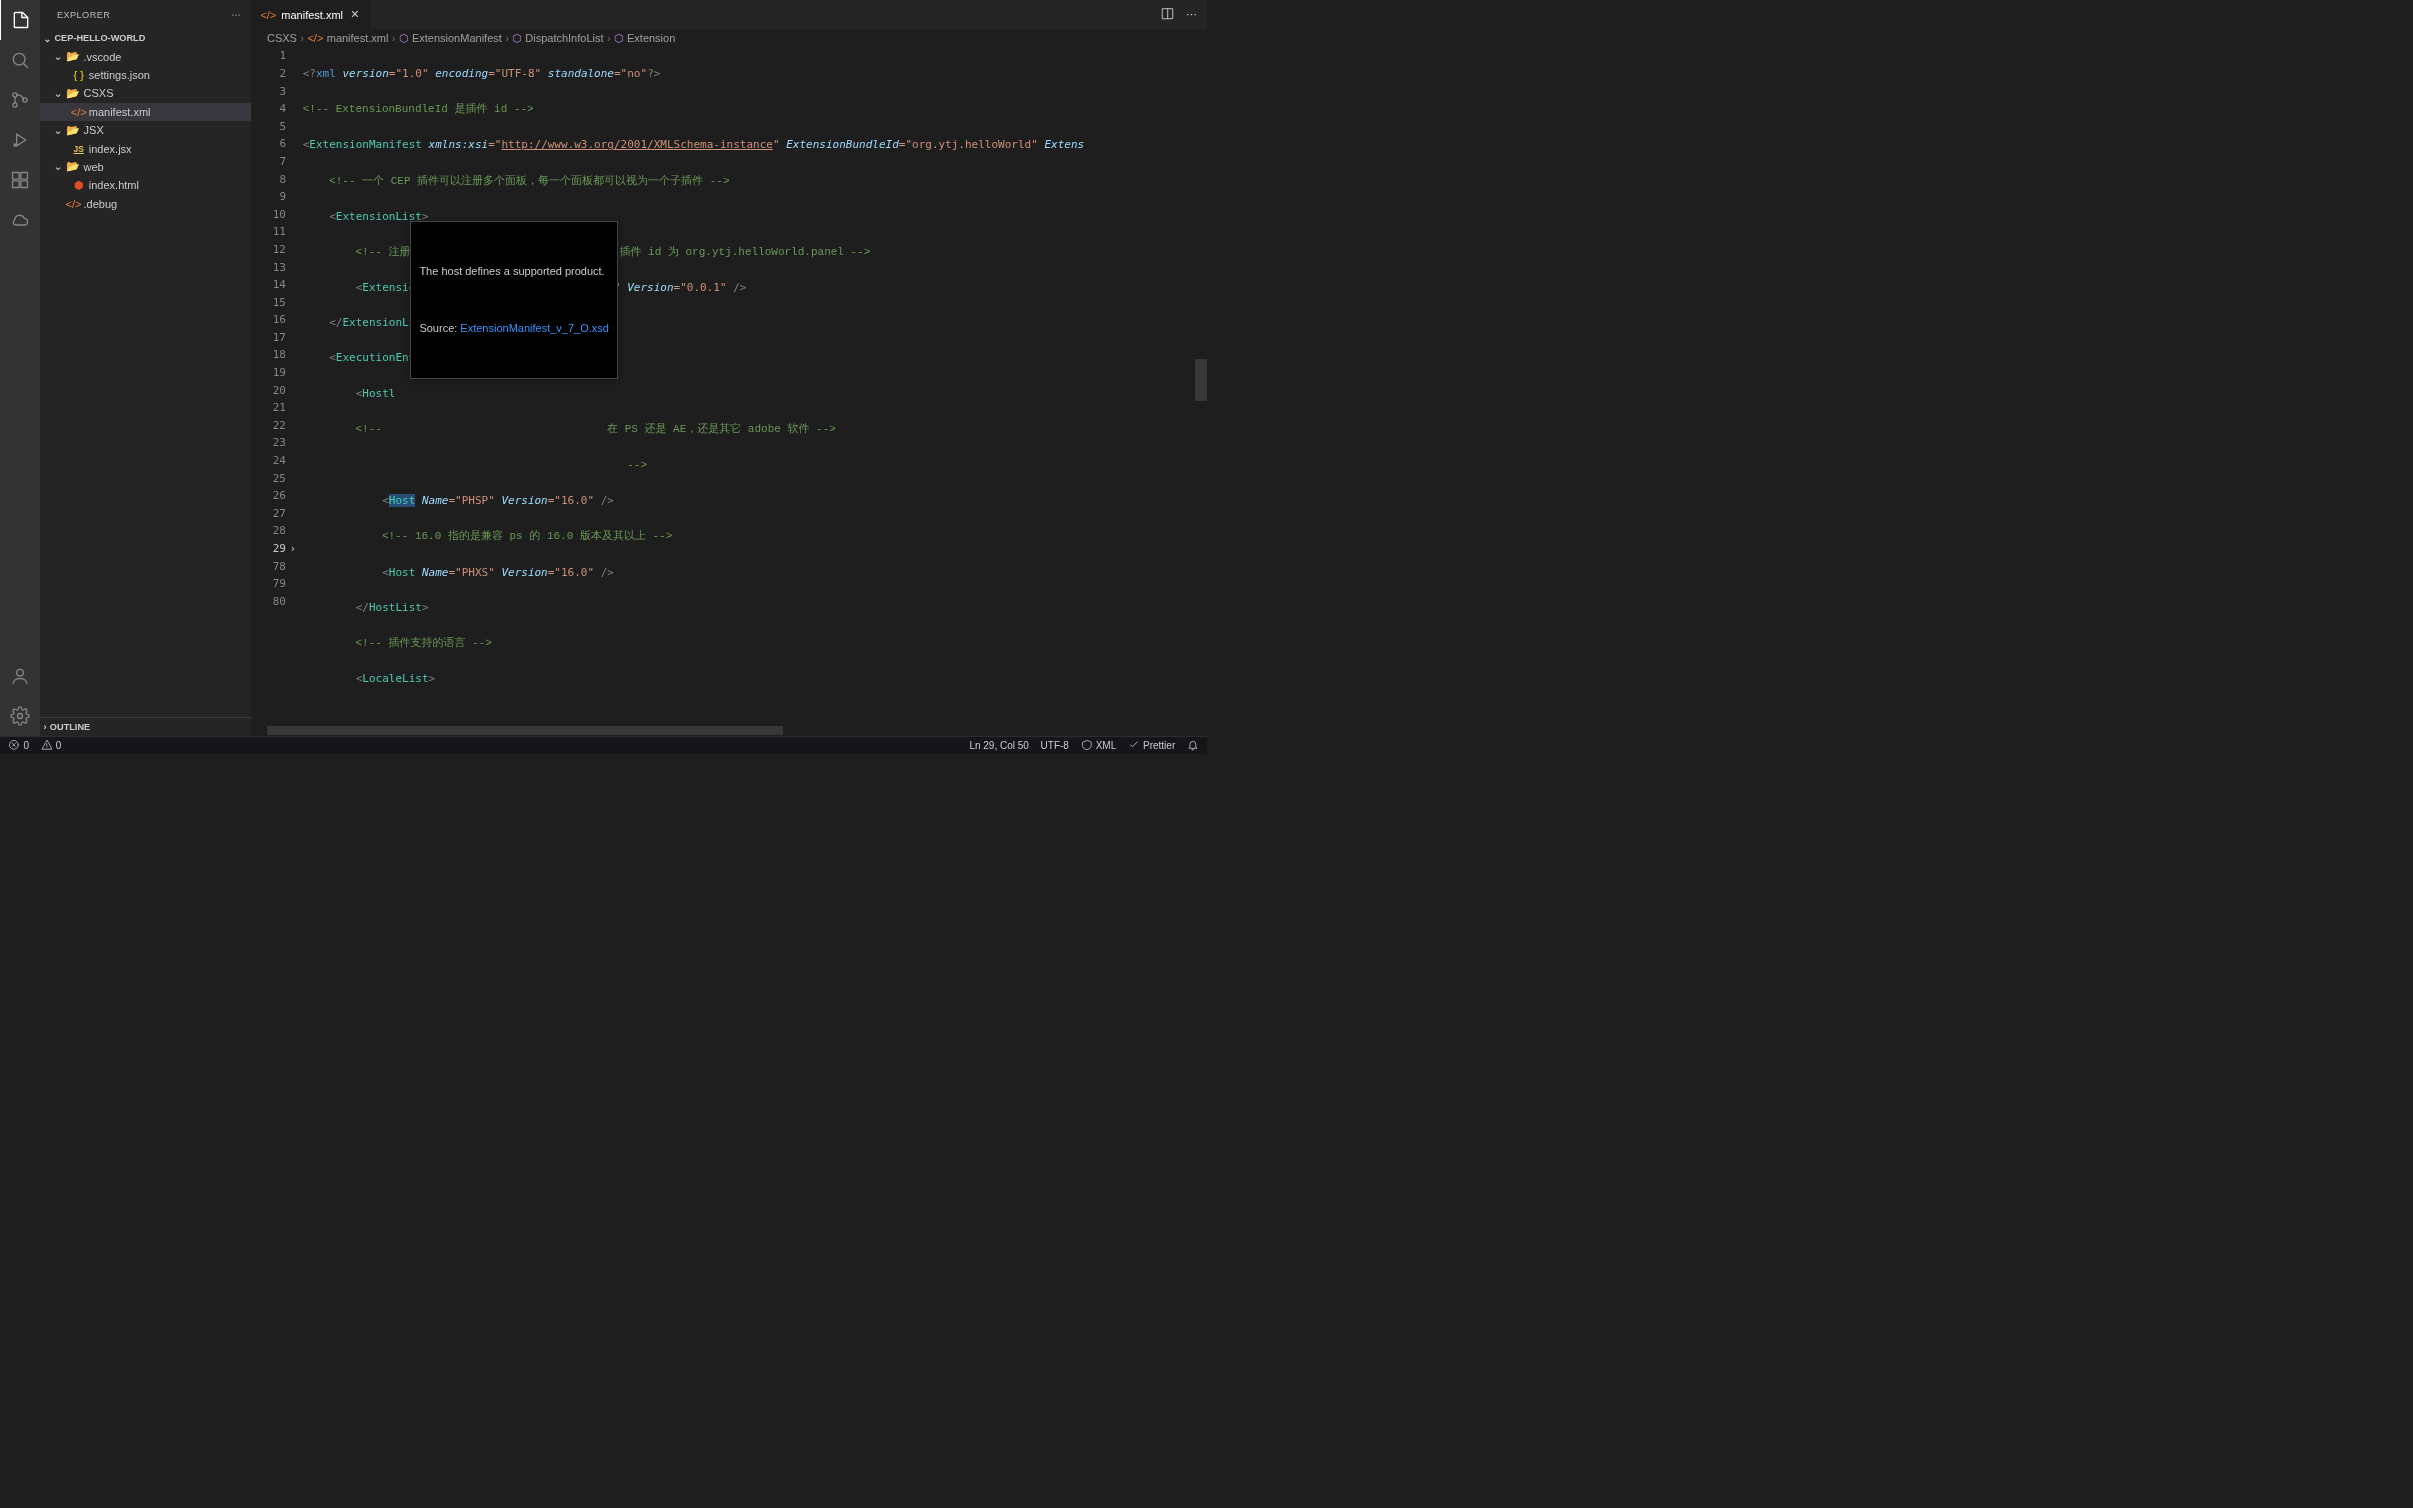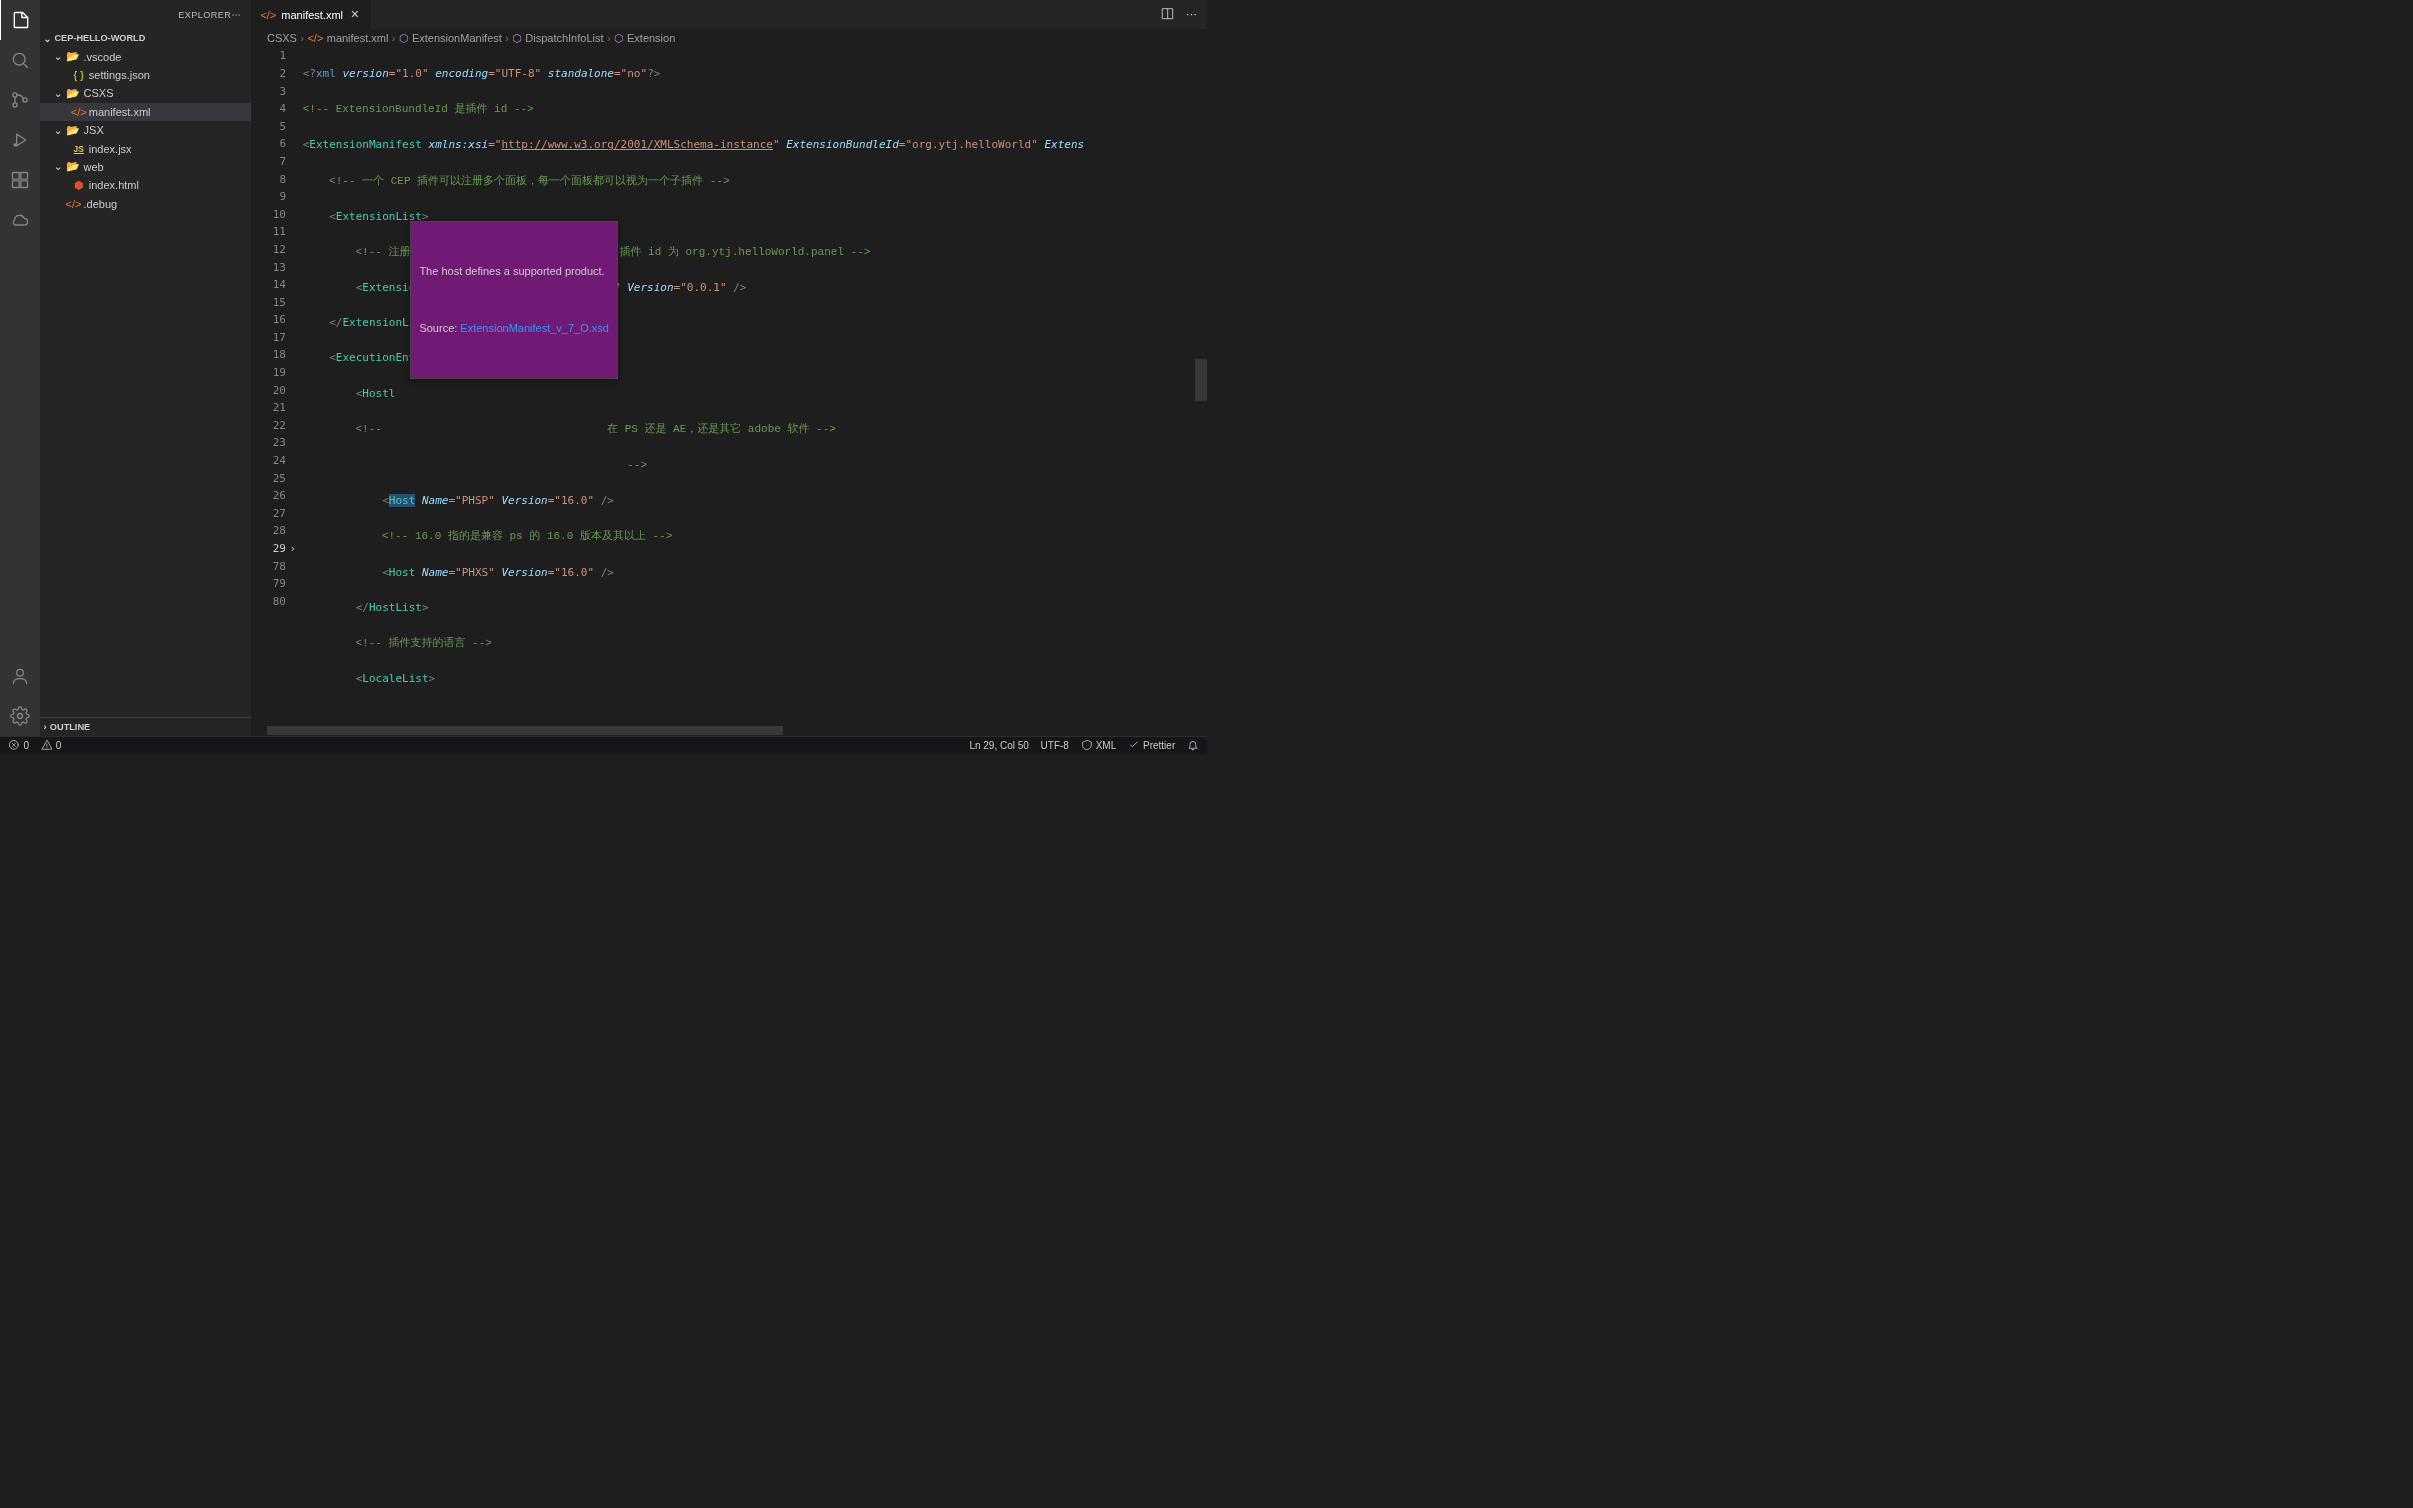--- a/index.html
+++ b/index.html
@@ -32,21 +32,21 @@
 .activity-item.active { color: #ffffff; border-left: 1.7px solid #fff; }
 .activity-item svg { width: 20px; height: 20px; }
 .sidebar {
   width: 212px;
   background: #252526;
   display: flex; flex-direction: column;
   border-right: 0.8px solid #1e1e1e;
 }
 .sidebar-header {
   height: 29px;
-  display: flex; align-items: center; justify-content: flex-end;
+  display: flex; align-items: center; justify-content: space-between;
   padding: 0 10px 0 17px;
   color: #bbbbbb;
   font-size: 9.2px;
   letter-spacing: 0.4px;
 }
 .sidebar-header .dots { color: #bbbbbb; cursor: pointer; }
 .tree-root-header {
   height: 18.4px; display: flex; align-items: center;
   padding-left: 3.4px; gap: 3.4px;
   font-size: 9.2px; font-weight: 700;
@@ -122,21 +122,21 @@
 .c-attr { color: #9cdcfe; font-style: italic; }
 .c-str { color: #ce9178; }
 .c-cmt { color: #6a9955; font-family: Liberation Mono, monospace; }
 .c-ang { color: #808080; }
 .c-xml { color: #569cd6; }
 .c-link { color: #ce9178; text-decoration: underline; }
 .sel { background: #264f78; }
 .tooltip {
   position: absolute;
   left: 109px; top: 174px;
-  background: #701a75;
+  background: #000000;
   border: 0.8px solid #454545;
   padding: 5px 8.4px;
   font-family: -apple-system, sans-serif;
   font-size: 11px;
   color: #cccccc;
   max-width: 235px;
   box-shadow: 0 1.7px 6.7px rgba(0,0,0,0.4);
   z-index: 10;
 }
 .tooltip .src { margin-top: 5px; }

